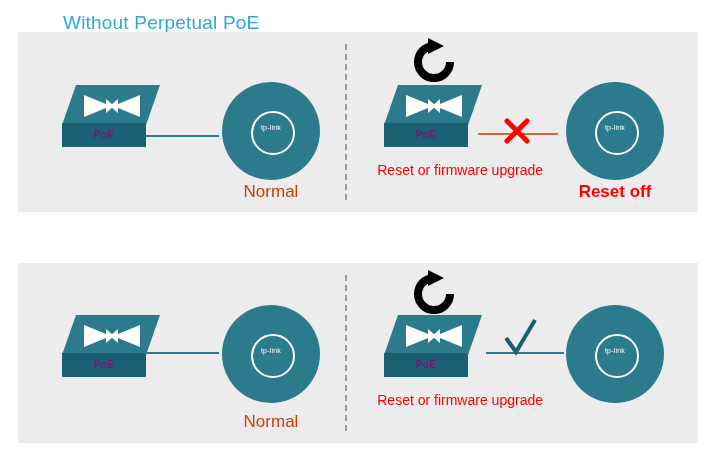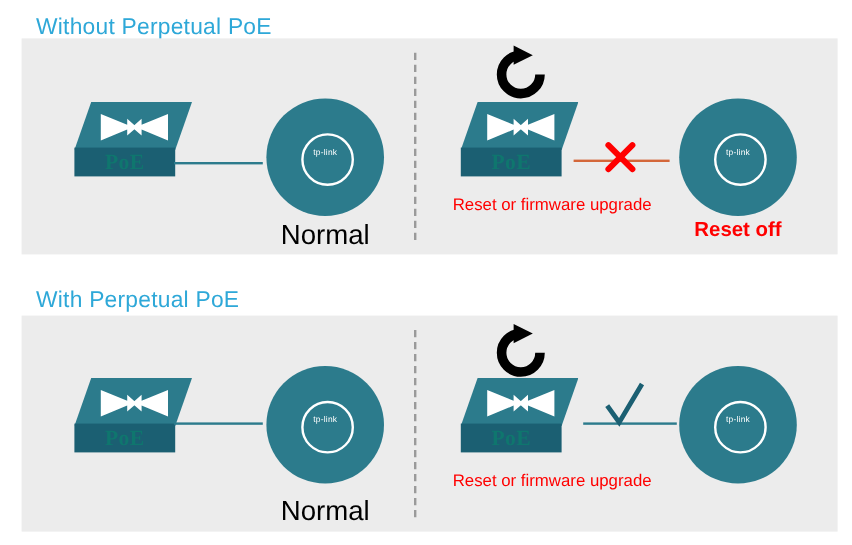--- a/index.html
+++ b/index.html
@@ -18,20 +18,21 @@
     width: 710px;
     height: 454px;
   }
   .section-title {
     position: absolute;
     font-size: 19px;
     color: #2ea8d8;
     font-weight: 400;
     letter-spacing: 0.2px;
     white-space: nowrap;
+    margin-left: 33px;
   }
   .panel {
     position: absolute;
     background: #ececec;
     left: 18px;
     width: 680px;
   }
   #panel-top { top: 32px; height: 180px; }
   #panel-bottom { top: 263px; height: 180px; }
 
@@ -62,25 +63,24 @@
     height: 24px;
     background: #1b5f72;
   }
   .switch .poe {
     position: absolute;
     top: 38px; left: 0;
     width: 84px;
     height: 24px;
     line-height: 24px;
     text-align: center;
-    color: #0f766e;
-    font-size: 18px;
+    color: #701a75;
+    font-size: 10px;
     font-weight: bold;
     letter-spacing: 0.3px;
-    font-family: Liberation Serif, serif;
   }
   .switch .arrows {
     position: absolute;
     top: 4px;
     left: 18px;
     width: 64px;
     height: 32px;
   }
 
   
@@ -112,22 +112,22 @@
   }
 
   .link-line {
     position: absolute;
     height: 0;
     border-top: 2px solid #2c7b8c;
   }
 
   .caption {
     position: absolute;
-    font-size: 23px;
-    color: #000000;
+    font-size: 17px;
+    color: #c2410c;
     text-align: center;
     white-space: nowrap;
   }
   .caption-red {
     position: absolute;
     font-size: 14px;
     color: #ff0000;
     text-align: right;
     line-height: 20px;
     width: 180px;
@@ -215,21 +215,20 @@
 
   <div class="ap" style="left:566px; top:82px;">
     <div class="ring"></div>
     <div class="brand">tp-link</div>
   </div>
 
   <div class="caption-red" style="left:363px; top:160px;">Reset or firmware upgrade</div>
 
   <div class="status-off" style="left:566px; top:182px; width:98px; text-align:center;">Reset off</div>
 
-  <div class="section-title" style="left:30px; top:240px;">With Perpetual PoE</div>
 
   <div class="panel" id="panel-bottom"></div>
 
   <div class="divider" style="left:345px; top:275px; height:156px;"></div>
 
   <div class="switch" style="left:62px; top:315px;">
     <div class="top"></div>
     <svg class="arrows" viewBox="0 0 64 32">
       <path d="M4 6 L26 15 L26 10 L34 17 L26 24 L26 19 L4 28 Z" fill="#ffffff"></path>
       <path d="M60 6 L38 15 L38 10 L30 17 L38 24 L38 19 L60 28 Z" fill="#ffffff"></path>

